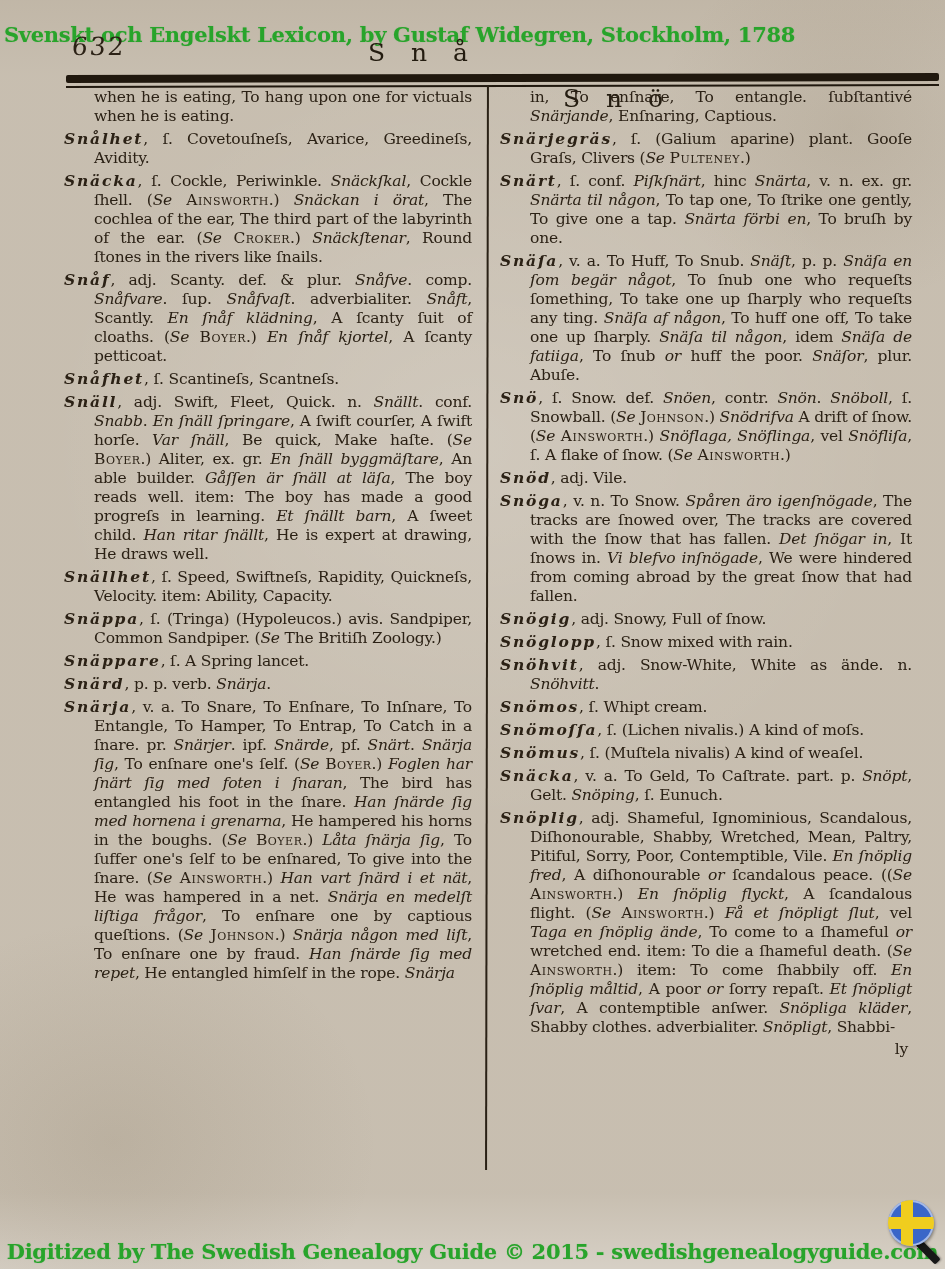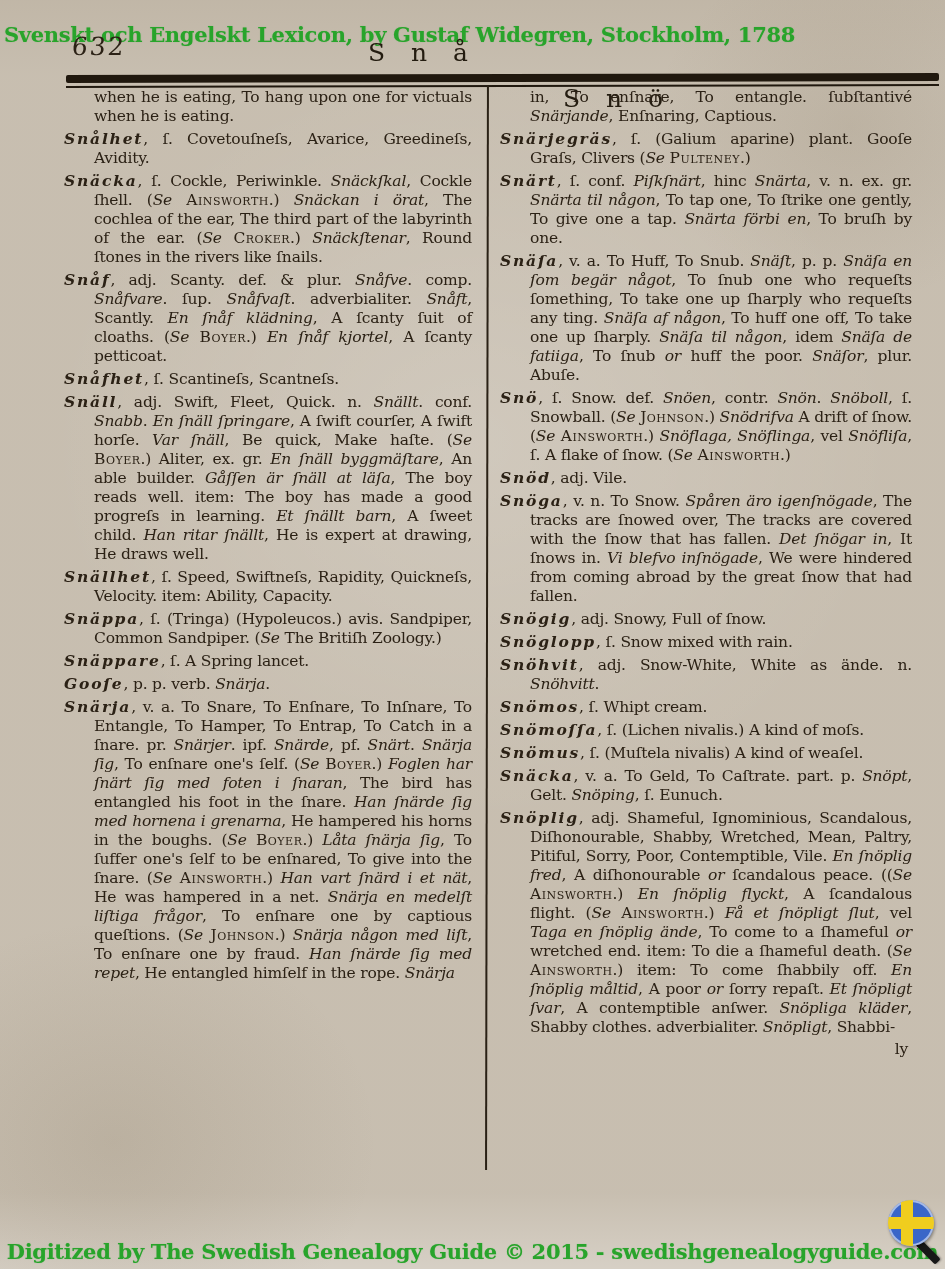--- a/index.html
+++ b/index.html
@@ -85,21 +85,21 @@
 <div class="col col-left">
     <p class="entry cont"><span>when he is eating, To hang upon one for victuals when he is eating.</span></p>
     <p class="entry"><span class="hw">Snålhet</span><span>, ſ. Covetouſneſs, Avarice, Greedineſs, Avidity.</span></p>
     <p class="entry"><span class="hw">Snäcka</span><span>, ſ. Cockle, Periwinkle. </span><span class="it">Snäckſkal</span><span>, Cockle ſhell. (</span><span class="it">Se </span><span class="sc">Ainsworth</span><span>.) </span><span class="it">Snäckan i örat</span><span>, The cochlea of the ear, The third part of the labyrinth of the ear. (</span><span class="it">Se </span><span class="sc">Croker</span><span>.) </span><span class="it">Snäckſtenar</span><span>, Round ſtones in the rivers like ſnails.</span></p>
     <p class="entry"><span class="hw">Snåf</span><span>, adj. Scanty. def. &amp; plur. </span><span class="it">Snåfve</span><span>. comp. </span><span class="it">Snåfvare</span><span>. ſup. </span><span class="it">Snåfvaſt</span><span>. adverbialiter. </span><span class="it">Snåft</span><span>, Scantly. </span><span class="it">En ſnåf klädning</span><span>, A ſcanty ſuit of cloaths. (</span><span class="it">Se </span><span class="sc">Boyer</span><span>.) </span><span class="it">En ſnåf kjortel</span><span>, A ſcanty petticoat.</span></p>
     <p class="entry"><span class="hw">Snåfhet</span><span>, ſ. Scantineſs, Scantneſs.</span></p>
     <p class="entry"><span class="hw">Snäll</span><span>, adj. Swift, Fleet, Quick. n. </span><span class="it">Snällt</span><span>. conf. </span><span class="it">Snabb</span><span>. </span><span class="it">En ſnäll ſpringare</span><span>, A ſwift courſer, A ſwift horſe. </span><span class="it">Var ſnäll</span><span>, Be quick, Make haſte. (</span><span class="it">Se </span><span class="sc">Boyer</span><span>.) Aliter, ex. gr. </span><span class="it">En ſnäll byggmäſtare</span><span>, An able builder. </span><span class="it">Gåſſen är ſnäll at läſa</span><span>, The boy reads well. item: The boy has made a good progreſs in learning. </span><span class="it">Et ſnällt barn</span><span>, A ſweet child. </span><span class="it">Han ritar ſnällt</span><span>, He is expert at drawing, He draws well.</span></p>
     <p class="entry"><span class="hw">Snällhet</span><span>, ſ. Speed, Swiftneſs, Rapidity, Quickneſs, Velocity. item: Ability, Capacity.</span></p>
     <p class="entry"><span class="hw">Snäppa</span><span>, ſ. (Tringa) (Hypoleucos.) avis. Sandpiper, Common Sandpiper. (</span><span class="it">Se </span><span>The Britiſh Zoology.)</span></p>
     <p class="entry"><span class="hw">Snäppare</span><span>, ſ. A Spring lancet.</span></p>
-    <p class="entry"><span class="hw">Gooſe</span><span>, p. p. verb. </span><span class="it">Snärja</span><span>.</span></p>
+    <p class="entry"><span class="hw">Snärd</span><span>, p. p. verb. </span><span class="it">Snärja</span><span>.</span></p>
     <p class="entry"><span class="hw">Snärja</span><span>, v. a. To Snare, To Enſnare, To Inſnare, To Entangle, To Hamper, To Entrap, To Catch in a ſnare. pr. </span><span class="it">Snärjer</span><span>. ipf. </span><span class="it">Snärde</span><span>, pf. </span><span class="it">Snärt</span><span>. </span><span class="it">Snärja ſig</span><span>, To enſnare one's ſelf. (</span><span class="it">Se </span><span class="sc">Boyer</span><span>.) </span><span class="it">Foglen har ſnärt ſig med foten i ſnaran</span><span>, The bird has entangled his foot in the ſnare. </span><span class="it">Han ſnärde ſig med hornena i grenarna</span><span>, He hampered his horns in the boughs. (</span><span class="it">Se </span><span class="sc">Boyer</span><span>.) </span><span class="it">Låta ſnärja ſig</span><span>, To ſuffer one's ſelf to be enſnared, To give into the ſnare. (</span><span class="it">Se </span><span class="sc">Ainsworth</span><span>.) </span><span class="it">Han vart ſnärd i et nät</span><span>, He was hampered in a net. </span><span class="it">Snärja en medelſt liſtiga frågor</span><span>, To enſnare one by captious queſtions. (</span><span class="it">Se </span><span class="sc">Johnson</span><span>.) </span><span class="it">Snärja någon med liſt</span><span>, To enſnare one by fraud. </span><span class="it">Han ſnärde ſig med repet</span><span>, He entangled himſelf in the rope. </span><span class="it">Snärja</span></p>
   </div>
 <div class="col col-right">
     <p class="entry cont"><span>in, To enſnare, To entangle. ſubſtantivé </span><span class="it">Snärjande</span><span>, Enſnaring, Captious.</span></p>
     <p class="entry"><span class="hw">Snärjegräs</span><span>, ſ. (Galium aparine) plant. Gooſe Graſs, Clivers (</span><span class="it">Se </span><span class="sc">Pulteney</span><span>.)</span></p>
     <p class="entry"><span class="hw">Snärt</span><span>, ſ. conf. </span><span class="it">Piſkſnärt</span><span>, hinc </span><span class="it">Snärta</span><span>, v. n. ex. gr. </span><span class="it">Snärta til någon</span><span>, To tap one, To ſtrike one gently, To give one a tap. </span><span class="it">Snärta förbi en</span><span>, To bruſh by one.</span></p>
     <p class="entry"><span class="hw">Snäſa</span><span>, v. a. To Huff, To Snub. </span><span class="it">Snäſt</span><span>, p. p. </span><span class="it">Snäſa en ſom begär något</span><span>, To ſnub one who requeſts ſomething, To take one up ſharply who requeſts any ting. </span><span class="it">Snäſa af någon</span><span>, To huff one off, To take one up ſharply. </span><span class="it">Snäſa til någon</span><span>, idem </span><span class="it">Snäſa de fatiiga</span><span>, To ſnub </span><span class="it">or</span><span> huff the poor. </span><span class="it">Snäſor</span><span>, plur. Abuſe.</span></p>
     <p class="entry"><span class="hw">Snö</span><span>, ſ. Snow. def. </span><span class="it">Snöen</span><span>, contr. </span><span class="it">Snön</span><span>. </span><span class="it">Snöboll</span><span>, ſ. Snowball. (</span><span class="it">Se </span><span class="sc">Johnson</span><span>.) </span><span class="it">Snödrifva</span><span> A drift of ſnow. (</span><span class="it">Se </span><span class="sc">Ainsworth</span><span>.) </span><span class="it">Snöflaga, Snöflinga</span><span>, vel </span><span class="it">Snöfliſa</span><span>, ſ. A flake of ſnow. (</span><span class="it">Se </span><span class="sc">Ainsworth</span><span>.)</span></p>
     <p class="entry"><span class="hw">Snöd</span><span>, adj. Vile.</span></p>
     <p class="entry"><span class="hw">Snöga</span><span>, v. n. To Snow. </span><span class="it">Spåren äro igenſnögade</span><span>, The tracks are ſnowed over, The tracks are covered with the ſnow that has fallen. </span><span class="it">Det ſnögar in</span><span>, It ſnows in. </span><span class="it">Vi blefvo inſnögade</span><span>, We were hindered from coming abroad by the great ſnow that had fallen.</span></p>

